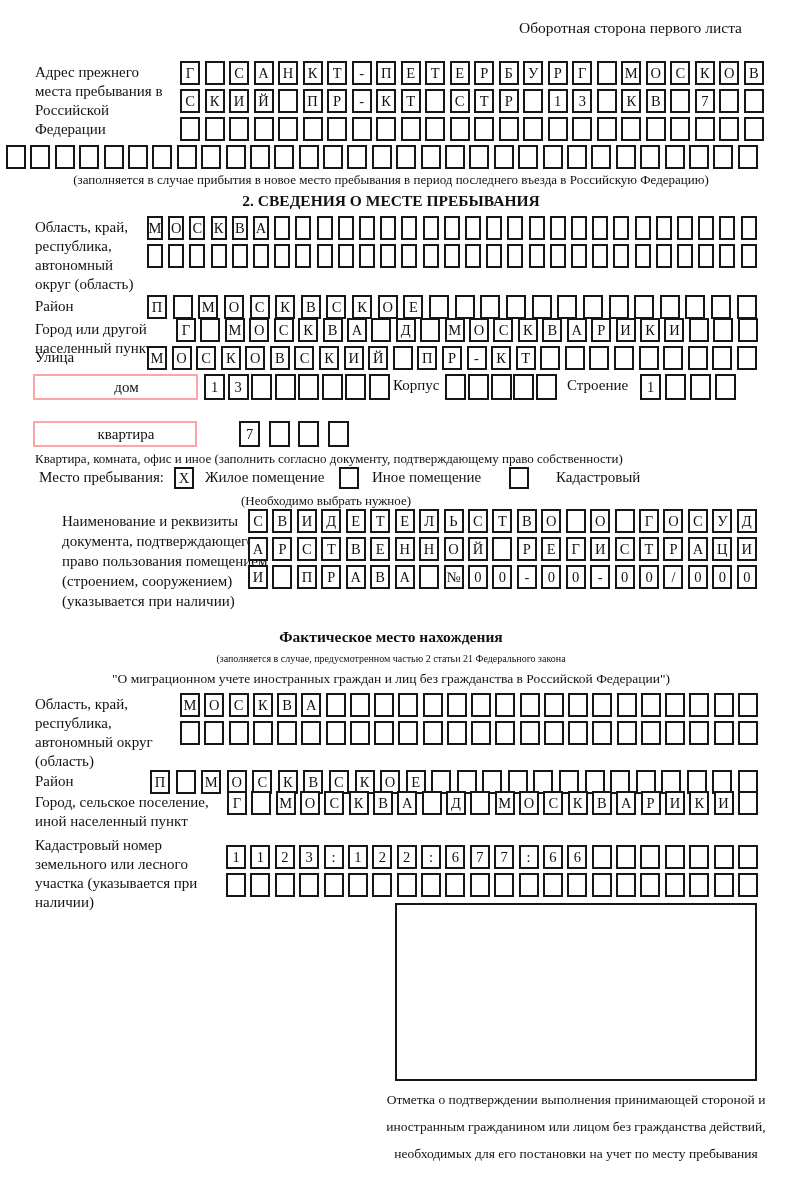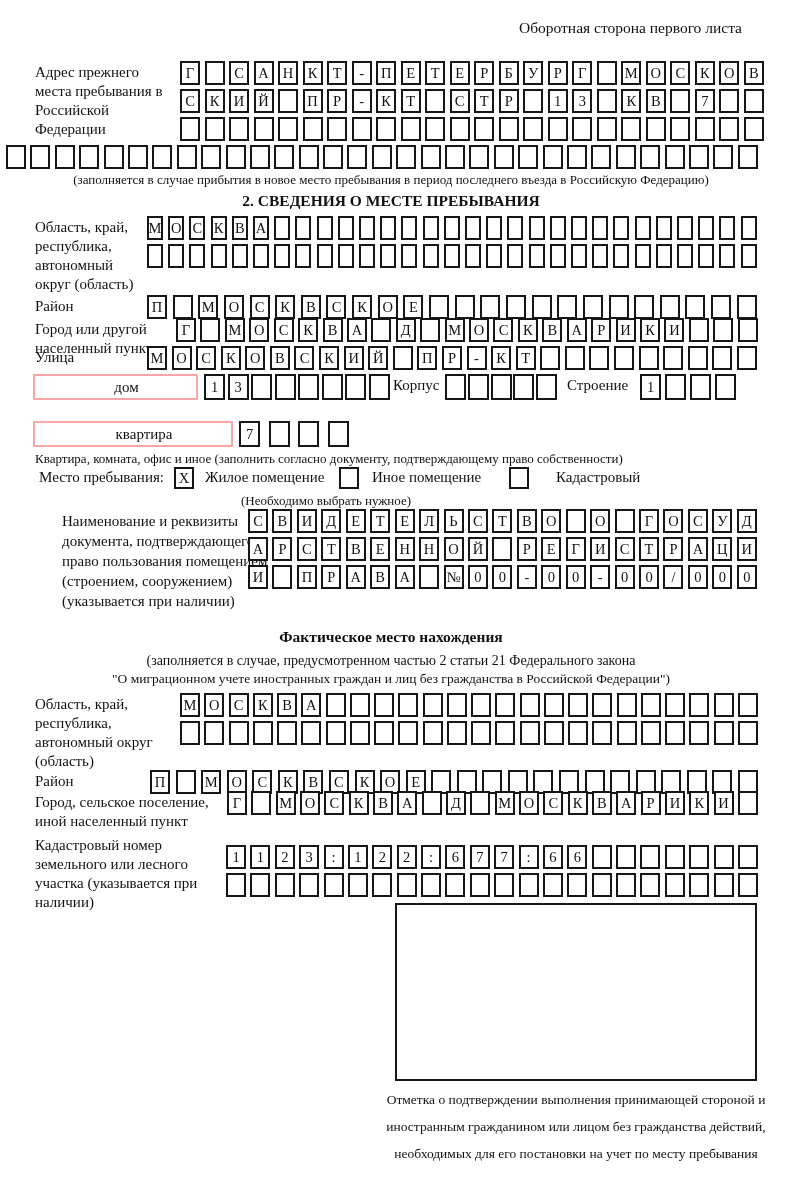--- a/index.html
+++ b/index.html
@@ -328,21 +328,21 @@
       <div class="cell"></div>
     </div>
   <div class="opt" style="left:567px;top:377px">Строение</div>
   <div class="cellrow tall" style="left:640px;top:374px;width:96px">
       <div class="cell">1</div>
       <div class="cell"></div>
       <div class="cell"></div>
       <div class="cell"></div>
     </div>
 
-  <div class="labelbox" style="left:33px;top:421px;width:200px;height:26px">квартира</div>
+  <div class="labelbox" style="left:33px;top:421px;width:164px;height:26px">квартира</div>
   <div class="cellrow tall" style="left:239px;top:421px;width:110px">
       <div class="cell">7</div>
       <div class="cell"></div>
       <div class="cell"></div>
       <div class="cell"></div>
     </div>
   <div class="note" style="left:35px;top:451px">Квартира, комната, офис и иное (заполнить согласно документу, подтверждающему право собственности)</div>
 
   <div class="opt" style="left:39px;top:469px">Место пребывания:</div>
   <div class="chk" style="left:174px;top:467px">X</div>
@@ -418,21 +418,21 @@
       <div class="cell">-</div>
       <div class="cell">0</div>
       <div class="cell">0</div>
       <div class="cell">/</div>
       <div class="cell">0</div>
       <div class="cell">0</div>
       <div class="cell">0</div>
     </div>
 
   <div class="title center" style="top:628px">Фактическое место нахождения</div>
-  <div class="note center" style="top:653px;font-size:14px">(заполняется в случае, предусмотренном частью 2 статьи 21 Федерального закона</div>
+  <div class="note center" style="top:653px;font-size:10px">(заполняется в случае, предусмотренном частью 2 статьи 21 Федерального закона</div>
   <div class="note center" style="top:671px;font-size:13.5px">"О миграционном учете иностранных граждан и лиц без гражданства в Российской Федерации")</div>
 
   <div class="lbl" style="left:35px;top:695px;width:155px">Область, край, республика, автономный округ (область)</div>
   <div class="cellrow" style="left:180px;top:693px;width:578px">
       <div class="cell">М</div>
       <div class="cell">О</div>
       <div class="cell">С</div>
       <div class="cell">К</div>
       <div class="cell">В</div>
       <div class="cell">А</div>

